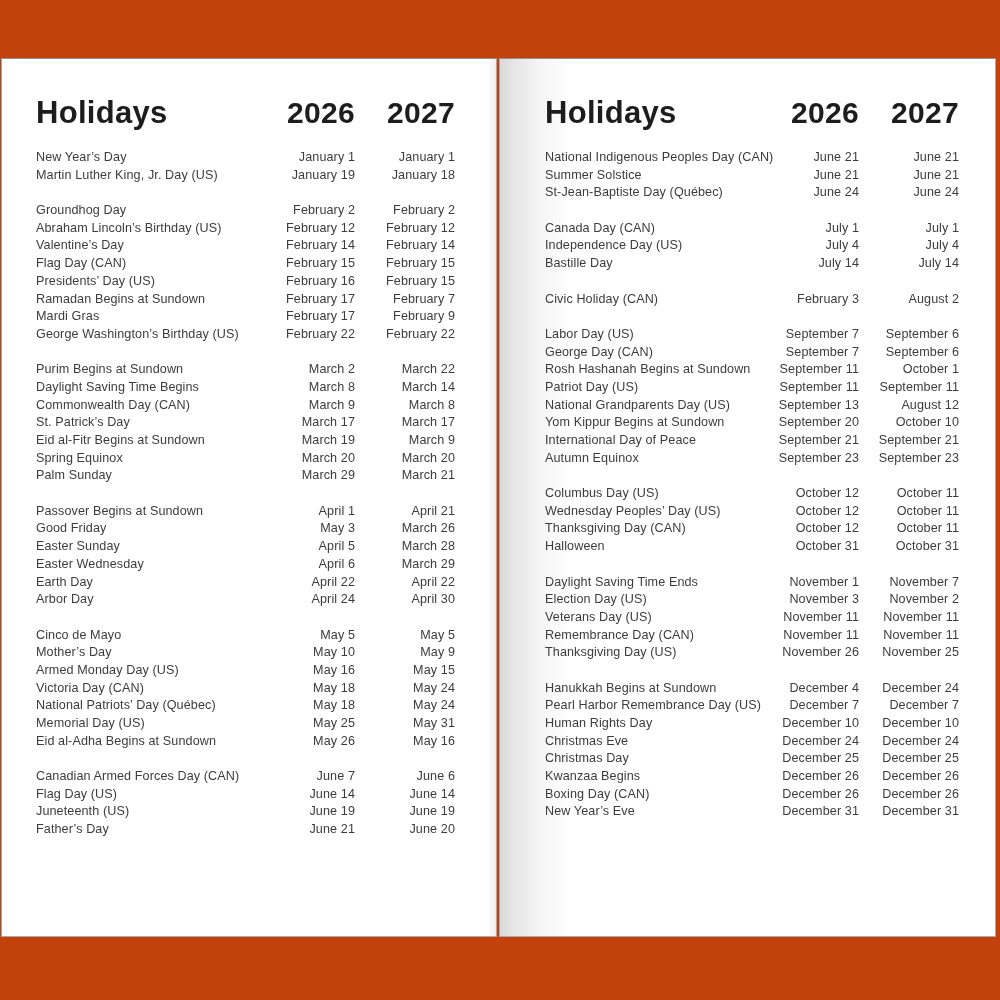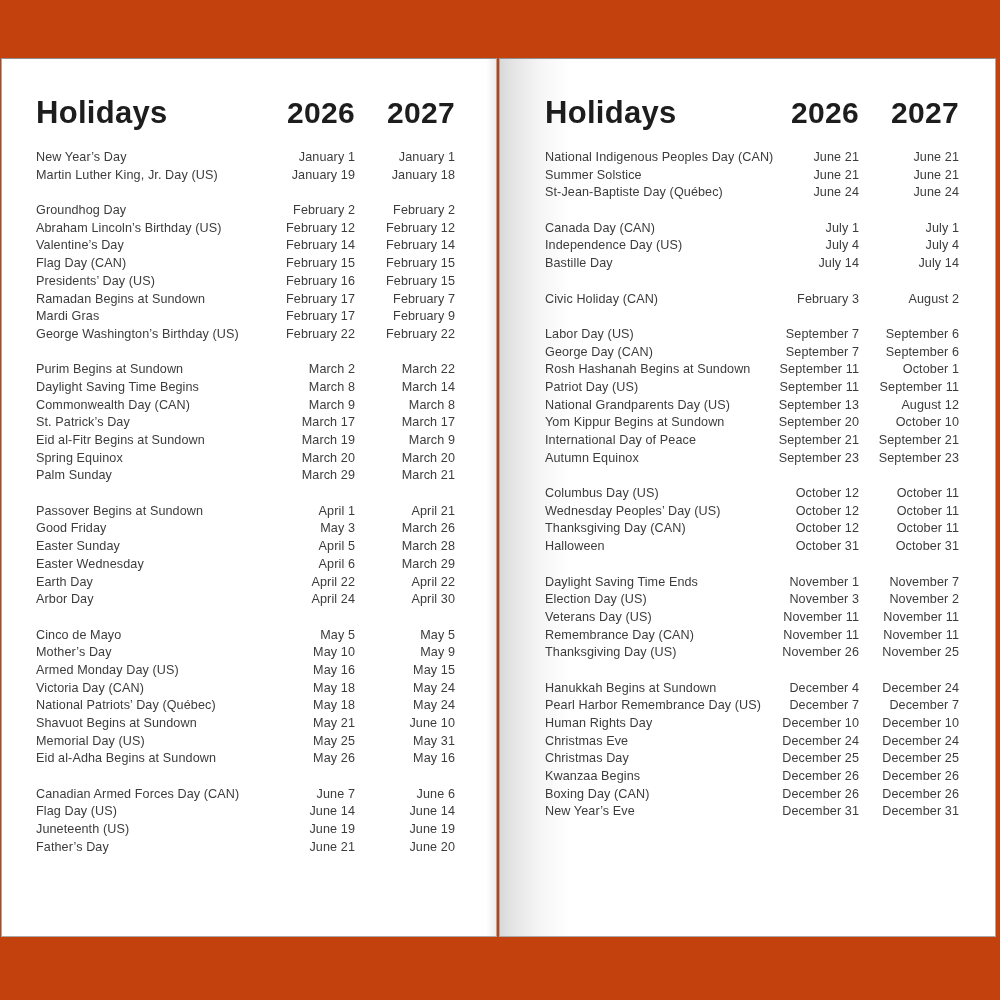--- a/index.html
+++ b/index.html
@@ -249,25 +249,20 @@
             <span class="holiday-name">Victoria Day (CAN)</span>
             <span class="date-col d26">May 18</span>
             <span class="date-col d27">May 24</span>
           </div>
           <div class="holiday-row">
             <span class="holiday-name">National Patriots’ Day (Québec)</span>
             <span class="date-col d26">May 18</span>
             <span class="date-col d27">May 24</span>
           </div>
           <div class="holiday-row">
-            <span class="holiday-name">Shavuot Begins at Sundown</span>
-            <span class="date-col d26">May 21</span>
-            <span class="date-col d27">June 10</span>
-          </div>
-          <div class="holiday-row">
             <span class="holiday-name">Memorial Day (US)</span>
             <span class="date-col d26">May 25</span>
             <span class="date-col d27">May 31</span>
           </div>
           <div class="holiday-row">
             <span class="holiday-name">Eid al-Adha Begins at Sundown</span>
             <span class="date-col d26">May 26</span>
             <span class="date-col d27">May 16</span>
           </div>
         </div>

